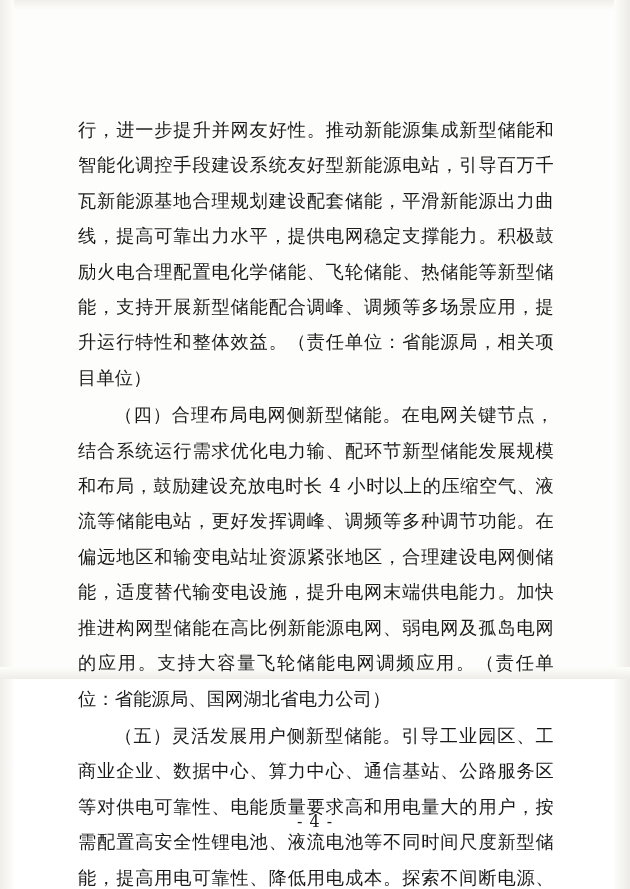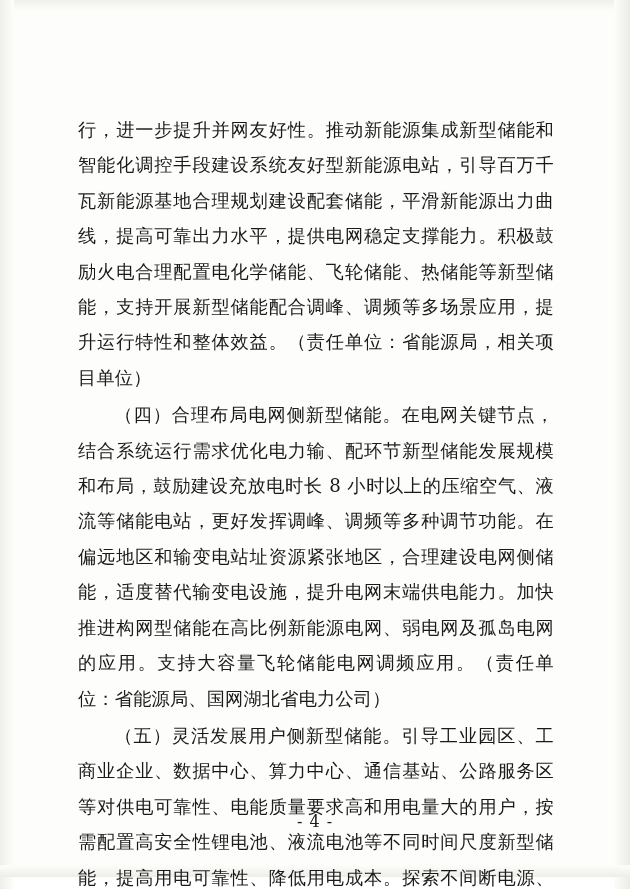--- a/index.html
+++ b/index.html
@@ -9,21 +9,21 @@
   body {
     width: 630px;
     height: 889px;
     background: #ffffff;
     font-family: "DejaVu Serif", serif;
     overflow: hidden;
   }
   .page {
     position: relative;
     width: 630px;
-    height: 877px;
+    height: 679px;
     background: #fdfdfb;
     box-sizing: border-box;
   }
   .page-inner {
     position: absolute;
     left: 78px;
     top: 112px;
     width: 476px;
   }
   .para {
@@ -81,18 +81,18 @@
 <body>
 
 <div class="page">
   <div class="edge-top"></div>
   <div class="edge-left"></div>
   <div class="edge-right"></div>
   <div class="edge-bottom"></div>
 
   <div class="page-inner">
     <p class="para">行，进一步提升并网友好性。推动新能源集成新型储能和智能化调控手段建设系统友好型新能源电站，引导百万千瓦新能源基地合理规划建设配套储能，平滑新能源出力曲线，提高可靠出力水平，提供电网稳定支撑能力。积极鼓励火电合理配置电化学储能、飞轮储能、热储能等新型储能，支持开展新型储能配合调峰、调频等多场景应用，提升运行特性和整体效益。（责任单位：省能源局，相关项目单位）</p>
-    <p class="para indent">（四）合理布局电网侧新型储能。在电网关键节点，结合系统运行需求优化电力输、配环节新型储能发展规模和布局，鼓励建设充放电时长 8 小时以上的压缩空气、液流等储能电站，更好发挥调峰、调频等多种调节功能。在偏远地区和输变电站址资源紧张地区，合理建设电网侧储能，适度替代输变电设施，提升电网末端供电能力。加快推进构网型储能在高比例新能源电网、弱电网及孤岛电网的应用。支持大容量飞轮储能电网调频应用。（责任单位：省能源局、国网湖北省电力公司）</p>
+    <p class="para indent">（四）合理布局电网侧新型储能。在电网关键节点，结合系统运行需求优化电力输、配环节新型储能发展规模和布局，鼓励建设充放电时长 4 小时以上的压缩空气、液流等储能电站，更好发挥调峰、调频等多种调节功能。在偏远地区和输变电站址资源紧张地区，合理建设电网侧储能，适度替代输变电设施，提升电网末端供电能力。加快推进构网型储能在高比例新能源电网、弱电网及孤岛电网的应用。支持大容量飞轮储能电网调频应用。（责任单位：省能源局、国网湖北省电力公司）</p>
     <p class="para indent">（五）灵活发展用户侧新型储能。引导工业园区、工商业企业、数据中心、算力中心、通信基站、公路服务区等对供电可靠性、电能质量要求高和用电量大的用户，按需配置高安全性锂电池、液流电池等不同时间尺度新型储能，提高用电可靠性、降低用电成本。探索不间断电源、电动汽车等用户侧储能设施建设，推动电动汽车通过有序充电、车网互动、换电模式等多种形式参与电力系统调节，挖掘用户侧灵活调节能力。（责任单位：省能</p>
   </div>
 
   <div class="footer">- 4 -</div>
 </div>
 
 </body></html>

